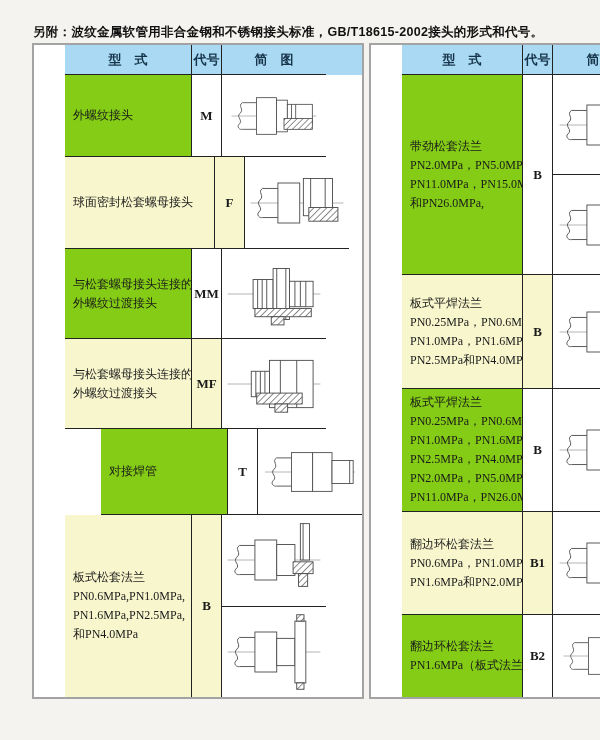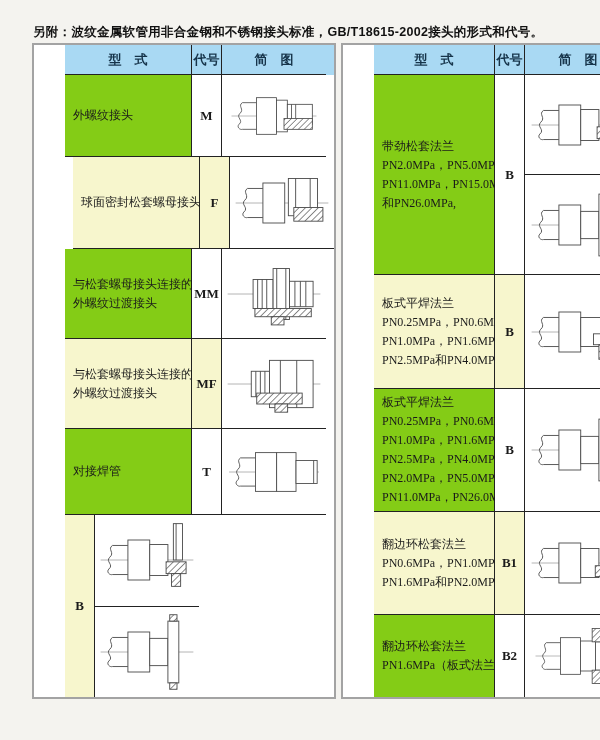--- a/index.html
+++ b/index.html
@@ -81,21 +81,21 @@
                 <rect x="58" y="23" width="13" height="38" fill="#fff" stroke="#4a4a4a" stroke-width="1"></rect>
                 <rect x="71" y="28" width="30" height="24" fill="#fff" stroke="#4a4a4a" stroke-width="1"></rect>
                 <line x1="76" y1="28" x2="76" y2="52" stroke="#4a4a4a" stroke-width="1"></line>
                 <line x1="81" y1="28" x2="81" y2="52" stroke="#4a4a4a" stroke-width="1"></line>
                 <rect x="67" y="45" width="34" height="13" fill="url(#hatch1)" stroke="#4a4a4a" stroke-width="1"></rect>
               </svg>
             </div>
           </div>
         </div>
         <div class="trow hl" style="height: 92px;">
-          <div class="cell type-cell" style="width: 127px; margin-left: 8px;">
+          <div class="cell type-cell" style="width: 150px;">
             <div class="type-line">球面密封松套螺母接头</div>
           </div>
           <div class="cell code-cell" style="width: 30px;">F</div>
           <div class="cell diagram-cell" style="width: 104px;">
             <div class="dsub">
               <svg width="100" height="78" viewBox="0 0 110 84" preserveAspectRatio="xMidYMid meet">
                 <defs>
                   <pattern id="hatch2" width="5" height="5" patternTransform="rotate(45)" patternUnits="userSpaceOnUse">
                     <rect width="5" height="5" fill="#fff"></rect>
                     <line x1="0" y1="0" x2="0" y2="5" stroke="#555" stroke-width="1.5"></line>
@@ -169,21 +169,21 @@
                 <line x1="45" y1="28" x2="45" y2="56" stroke="#4a4a4a" stroke-width="1"></line>
                 <rect x="50" y="16" width="48" height="52" fill="#fff" stroke="#4a4a4a" stroke-width="1"></rect>
                 <line x1="62" y1="16" x2="62" y2="68" stroke="#4a4a4a" stroke-width="1"></line>
                 <line x1="80" y1="16" x2="80" y2="68" stroke="#4a4a4a" stroke-width="1"></line>
                 <rect x="36" y="52" width="50" height="12" fill="url(#hatch4)" stroke="#4a4a4a" stroke-width="1"></rect>
                 <rect x="56" y="64" width="14" height="9" fill="url(#hatch4)" stroke="#4a4a4a" stroke-width="1"></rect>
               </svg>
             </div>
           </div>
         </div>
-        <div class="trow" style="height: 86px;">
+        <div class="trow" style="height: 86px; margin-left: 36px;">
           <div class="cell type-cell" style="width: 127px;">
             <div class="type-line">对接焊管</div>
           </div>
           <div class="cell code-cell" style="width: 30px;">T</div>
           <div class="cell diagram-cell" style="width: 104px;">
             <div class="dsub">
               <svg width="100" height="74" viewBox="0 0 110 84" preserveAspectRatio="xMidYMid meet">
                 <defs>
                   <pattern id="hatch5" width="5" height="5" patternTransform="rotate(45)" patternUnits="userSpaceOnUse">
                     <rect width="5" height="5" fill="#fff"></rect>
@@ -196,20 +196,26 @@
                 <line x1="17" y1="58" x2="34" y2="58" stroke="#4a4a4a" stroke-width="1"></line>
                 <rect x="34" y="20" width="24" height="44" fill="#fff" stroke="#4a4a4a" stroke-width="1"></rect>
                 <rect x="58" y="20" width="22" height="44" fill="#fff" stroke="#4a4a4a" stroke-width="1"></rect>
                 <rect x="80" y="29" width="24" height="26" fill="#fff" stroke="#4a4a4a" stroke-width="1"></rect>
                 <line x1="100" y1="29" x2="100" y2="55" stroke="#4a4a4a" stroke-width="1"></line>
               </svg>
             </div>
           </div>
         </div>
         <div class="trow hl last" style="height: 182px;">
+          <div class="cell type-cell" style="width: 127px;">
+            <div class="type-line">板式松套法兰</div>
+            <div class="type-line">PN0.6MPa,PN1.0MPa,</div>
+            <div class="type-line">PN1.6MPa,PN2.5MPa,</div>
+            <div class="type-line">和PN4.0MPa</div>
+          </div>
           <div class="cell code-cell" style="width: 30px;">B</div>
           <div class="cell diagram-cell" style="width: 104px;">
             <div class="dsub divided">
               <svg width="100" height="78" viewBox="0 0 110 84" preserveAspectRatio="xMidYMid meet">
                 <defs>
                   <pattern id="hatch6" width="5" height="5" patternTransform="rotate(45)" patternUnits="userSpaceOnUse">
                     <rect width="5" height="5" fill="#fff"></rect>
                     <line x1="0" y1="0" x2="0" y2="5" stroke="#555" stroke-width="1.5"></line>
                   </pattern>
                 </defs>

